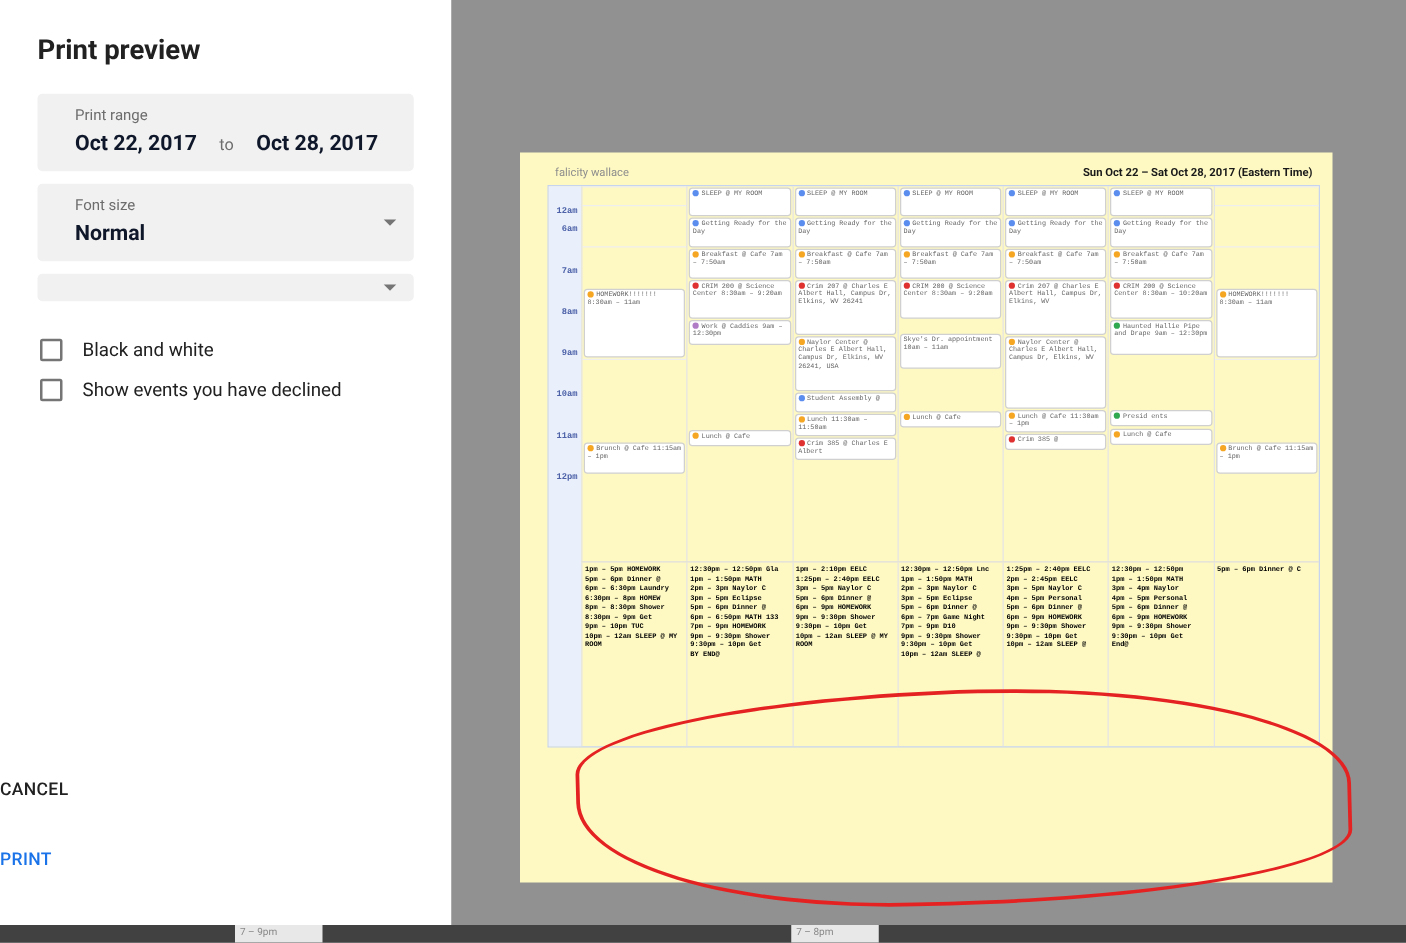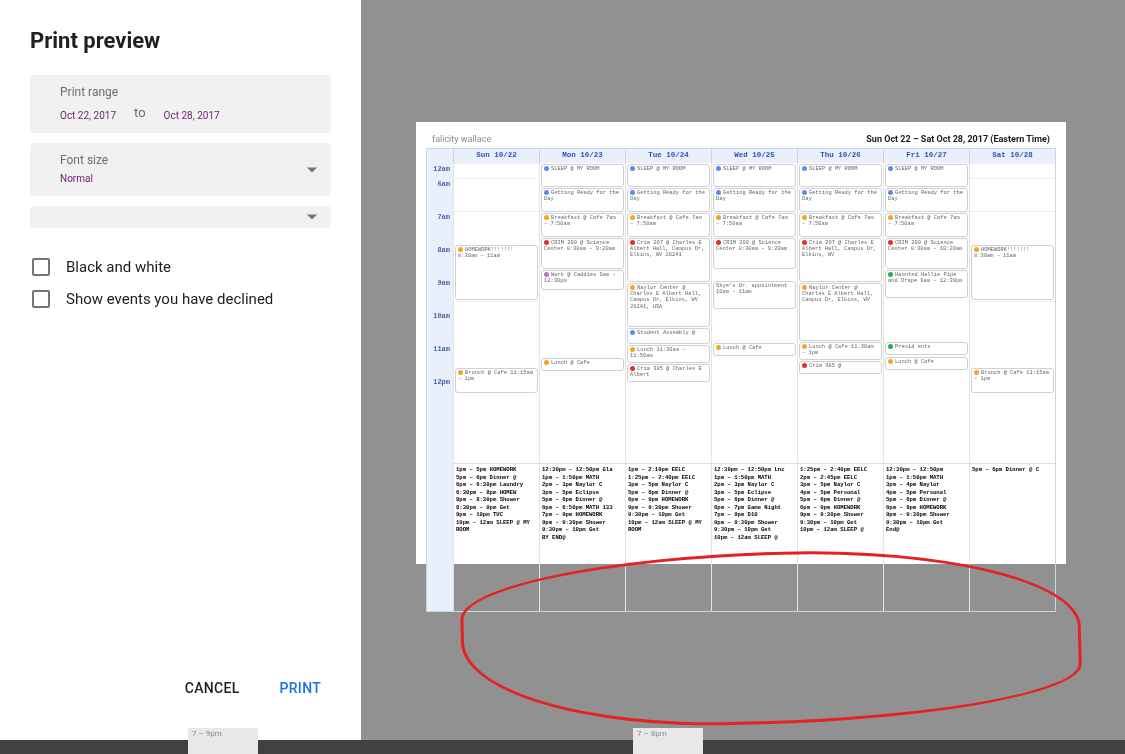--- a/index.html
+++ b/index.html
@@ -3,35 +3,35 @@
 <meta charset="utf-8">
 <style>
   * { box-sizing: border-box; margin: 0; padding: 0; }
   body { font-family: Roboto, Arial, sans-serif; width: 1125px; height: 754px; overflow: hidden; background: #919191; position: relative; }
 
   .sidebar { position:absolute; left:0; top:0; width:361px; height:740px; background:#fff; display:flex; flex-direction:column; }
   .sidebar-inner { padding:28px 30px 0 30px; }
   .title { font-size:22px; color:#212121; margin-bottom:22px; font-weight:700;}
   .field-box { background:#f1f1f1; border-radius:4px; padding:10px 14px 12px 30px; margin-bottom:10px; position:relative;}
   .field-label { font-size:12px; color:#6d6d6d; margin-bottom:6px;}
-  .field-value { font-size:10px; color:#701a75;}
+  .field-value { font-size:17px; color:#0f172a;font-weight:bold;}
   .date-row { display:flex; align-items:flex-end; gap:18px;}
   .date-item { }
   .to { font-size:13px; color:#6d6d6d; padding-bottom:1px;}
   .dropdown-arrow { position:absolute; right:14px; top:50%; transform:translateY(-50%); border-left:5px solid transparent; border-right:5px solid transparent; border-top:5px solid #757575;}
   .check-row { display:flex; align-items:center; gap:16px; padding:14px 0 0 2px;}
   .chk { width:18px; height:18px; border:2px solid #757575; border-radius:2px; flex-shrink:0;}
   .chk-label { font-size:15px; color:#212121;}
-  .footer { margin-top:auto; display:flex; justify-content:flex-end; gap:40px; padding:0 40px 44px 0;}
+  .footer { margin-top:auto; display:flex; justify-content:flex-end; gap:40px; padding:0 40px 44px 0;flex-direction:column;}
   .btn { font-size:14px; font-weight:500; letter-spacing:.3px; cursor:pointer; user-select:none;}
   .btn-cancel{ color:#212121;}
   .btn-print{ color:#1a73e8;}
 
   .preview-area{ position:absolute; left:361px; top:0; right:0; height:740px; }
-  .paper{ position:absolute; left:55px; top:122px; width:650px; height:442px; background:#ffffff; padding:10px 10px 10px 10px;}
+  .paper{ position:absolute; left:55px; top:122px; width:650px; height:584px; background:#fef9c3; padding:10px 10px 10px 22px;}
   .cal-title-row{ display:flex; justify-content:space-between; align-items:baseline; font-size:9px; padding:2px 6px 4px 6px; }
   .cal-user{ color:#8d8d8d; }
   .cal-range{ color:#1a1a1a; font-weight:bold; font-size:9px;}
   .cal-grid{ border:1px solid #c6d4ef; display:flex; font-family: "Courier New", monospace;}
   .hours-col{ width:26px; background:#eaf0fb; }
   .hours-col .dh { font-size:7px; color:#4c61a8; font-weight:bold; border-bottom:0 solid #ddd;}
   .day-head-row{ display:flex; height:14px; background:#eaf0fb;}
   .day-head{ flex:1; text-align:center; font-size:7.5px; font-weight:bold; color:#2b4fbf; border-left:1px solid #c6d4ef; padding-top:2px;}
   .body-row{ display:flex;}
   .day-col{ flex:1; border-left:1px solid #e4e4e4; min-width:0;}
@@ -39,21 +39,21 @@
   .dot{ display:inline-block; width:5px;height:5px;border-radius:50%; margin-right:2px; vertical-align:middle;}
   .d-blue{background:#5b8def;} .d-orange{background:#f5a623;} .d-red{background:#e03131;} .d-purple{background:#b07cc6;} .d-green{background:#2fa84f;}
   .dark-lines{ font-size:5.6px; color:#000; font-weight:bold; line-height:1.35; padding:2px 2px;}
 
   
   .anno{ position:absolute; border:3px solid #e52222; border-radius:60% 55% 60% 50%/40% 55% 35% 60%; width:620px; height:172px; left:45px; top:430px; transform:rotate(-1.5deg); pointer-events:none;}
   
   .hr-cell{ height:33px; text-align:right; padding:2px 3px 0 0;}
   
   .bottombar{position:absolute; left:0; bottom:0; width:1125px; height:14px; background:rgba(0,0,0,.55);}
-  .mini{ position:absolute; bottom:0; height:26px; background:#e8e8e8; font-size:8px; color:#888; padding:1px 4px;}
+  .mini{ position:absolute; bottom:0; height:14px; background:#e8e8e8; font-size:8px; color:#888; padding:1px 4px;}
   .m1{left:188px; width:70px;}
   .m2{left:633px; width:70px;margin-top:37px;}
 </style>
 </head>
 <body>
 
 <div class="sidebar">
   <div class="sidebar-inner">
     <div class="title">Print preview</div>
 
@@ -108,29 +108,20 @@
         <div class="hr-cell dh">7am</div>
         <div class="hr-cell dh">8am</div>
         <div class="hr-cell dh">9am</div>
         <div class="hr-cell dh">10am</div>
         <div class="hr-cell dh">11am</div>
         <div class="hr-cell dh" style="height:15px;">12pm</div>
         <div style="height:156px;"></div>
       </div>
 
       <div style="flex:1; display:flex; flex-direction:column;">
-        <div class="day-head-row">
-          <div class="day-head">Sun 10/22</div>
-          <div class="day-head">Mon 10/23</div>
-          <div class="day-head">Tue 10/24</div>
-          <div class="day-head">Wed 10/25</div>
-          <div class="day-head">Thu 10/26</div>
-          <div class="day-head">Fri 10/27</div>
-          <div class="day-head">Sat 10/28</div>
-        </div>
 
         <div class="body-row" style="height:300px;">
 
           <div class="day-col">
             <div style="height:15px;border-top:1px solid #eee;"></div>
             <div style="height:33px;border-top:1px solid #eee;"></div>
             <div style="height:33px;border-top:1px solid #eee;"></div>
             <div class="evt" style="height:55px;"><span class="dot d-orange"></span><span>HOMEWORK!!!!!!!
 8:30am – 11am</span></div>
             <div style="height:66px;border-top:1px solid #eee;"></div>

